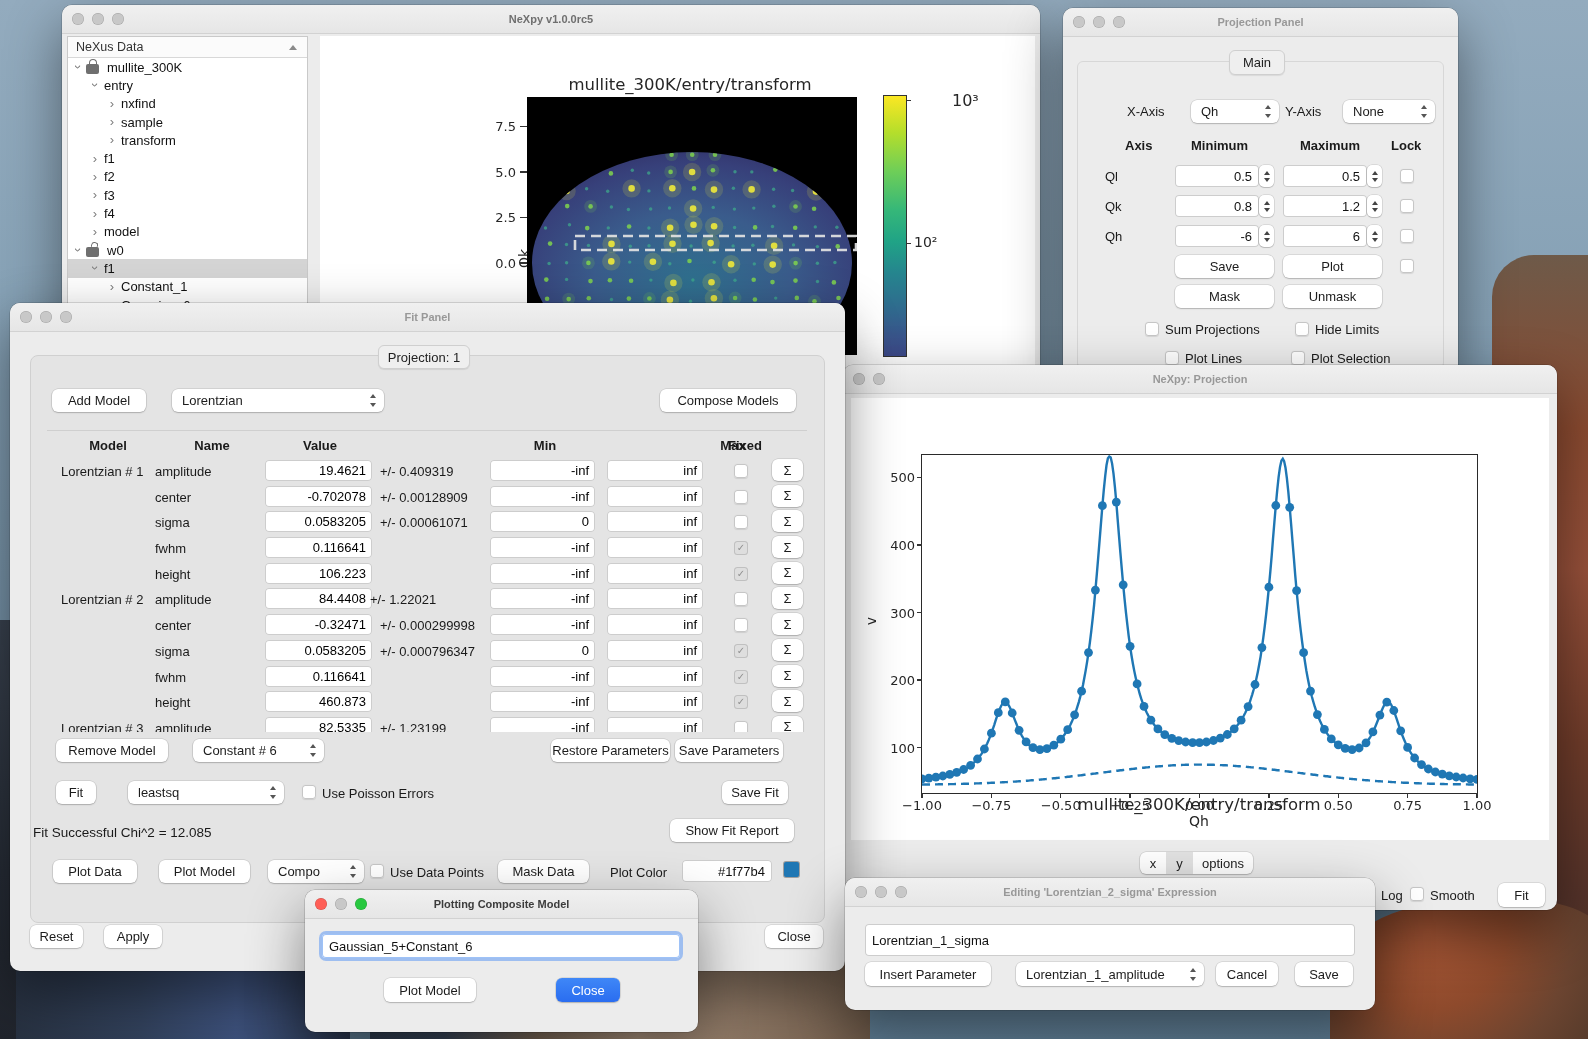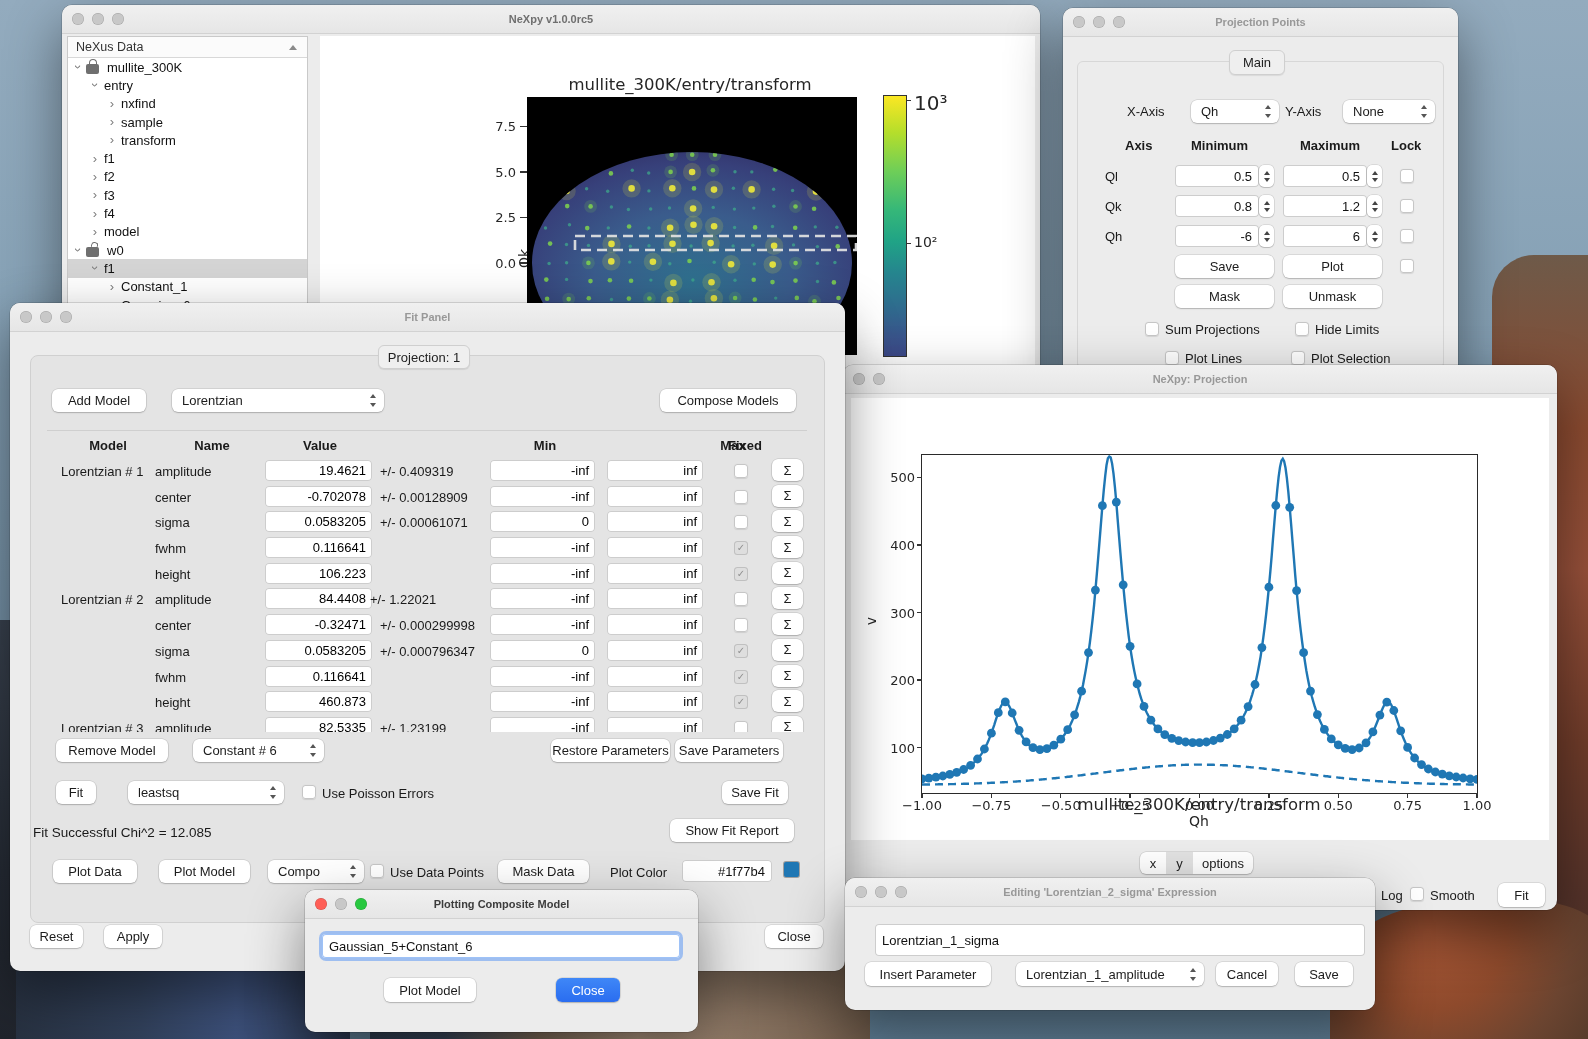--- a/index.html
+++ b/index.html
@@ -412,35 +412,35 @@
           <circle cx="249.6" cy="56.5" r="1.7" fill="#3fae8c" opacity="0.7"></circle>
           <circle cx="265.8" cy="57.8" r="2.3" fill="#7fd34e" opacity="0.85"></circle>
           <circle cx="287.1" cy="55.0" r="2.3" fill="#7fd34e" opacity="0.85"></circle>
           <circle cx="310.2" cy="58.1" r="1.7" fill="#3fae8c" opacity="0.7"></circle>
         </g>
       <rect x="48" y="139" width="281" height="14" fill="none" stroke="#e3e3e3" stroke-width="2.6" stroke-dasharray="10 6" opacity=".92"></rect>
     </svg>
 
     <div style="position:absolute;left:822px;top:91px;width:22px;height:260px;background:linear-gradient(180deg,#fbe723 0%,#b5de2b 14%,#6ece58 29%,#35b779 44%,#20a386 56%,#25858e 68%,#2f6c8e 81%,#39568c 92%,#3d4989 100%);box-shadow:0 0 0 1px #333;"></div>
     <div id="colorbar-ticks">
-        <span class="mpl" style="left:852px;top:86px;font-size:20px;">10³</span>
+        <span class="mpl" style="left:890px;top:86px;font-size:16px;">10³</span>
         <span class="tickmark" style="left:844px;top:94.5px;width:5px;height:1.4px;"></span>
         <span class="mpl" style="left:852px;top:229px;font-size:14px;">10²</span>
         <span class="tickmark" style="left:844px;top:237.5px;width:5px;height:1.4px;"></span>
       </div>
   </div>
 
   <div class="window" id="win-projpanel" style="left:1063px;top:8px;width:395px;height:375px;z-index:2;">
     <div class="titlebar">
       <div class="lights">
         <span class="lt"></span>
         <span class="lt"></span>
         <span class="lt"></span>
       </div>
-      <span class="title">Projection Points</span>
+      <span class="title">Projection Panel</span>
     </div>
     <div class="tabpill" style="left:166px;top:42px;width:54px;height:23px;">
         <span>Main</span>
       </div>
     <div style="position:absolute;left:14px;top:53px;width:365px;height:306px;border:1px solid #d7d7d7;border-radius:6px;"></div>
     <span class="lab" style="left:64px;top:96px;">X-Axis</span>
     <div class="dropdown" style="left:128px;top:92px;width:72px;">
         <span class="lbl">Qh</span>
         <span class="chevs"></span>
       </div>
@@ -821,21 +821,21 @@
 
   <div class="window" id="win-expr" style="left:845px;top:878px;width:530px;height:132px;z-index:5;">
     <div class="titlebar">
       <div class="lights">
         <span class="lt"></span>
         <span class="lt"></span>
         <span class="lt"></span>
       </div>
       <span class="title">Editing 'Lorentzian_2_sigma' Expression</span>
     </div>
-    <div class="field" style="left:30px;top:46px;width:476px;height:32px;">Lorentzian_1_sigma</div>
+    <div class="field" style="left:20px;top:46px;width:476px;height:32px;">Lorentzian_1_sigma</div>
     <button class="btn" style="left:20px;top:84px;width:126px;height:24px;">Insert Parameter</button>
     <div class="dropdown" style="left:171px;top:84px;width:172px;height:24px;">
         <span class="lbl">Lorentzian_1_amplitude</span>
         <span class="chevs"></span>
       </div>
     <button class="btn" style="left:371px;top:84px;width:62px;height:24px;">Cancel</button>
     <button class="btn" style="left:450px;top:84px;width:58px;height:24px;">Save</button>
   </div>
 
   <div class="window" id="win-composite" style="left:305px;top:890px;width:393px;height:142px;z-index:6;">

